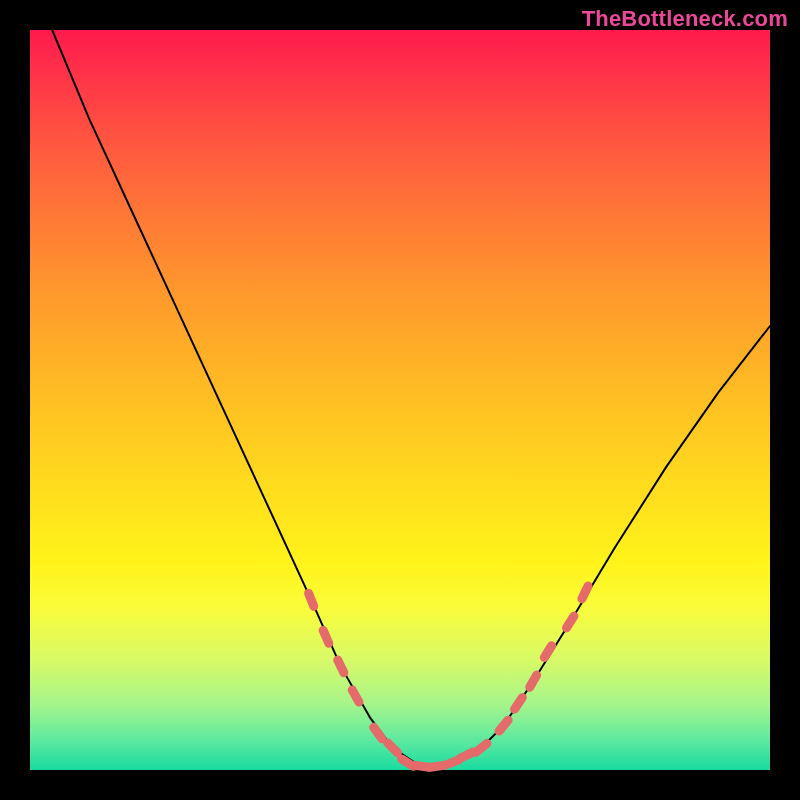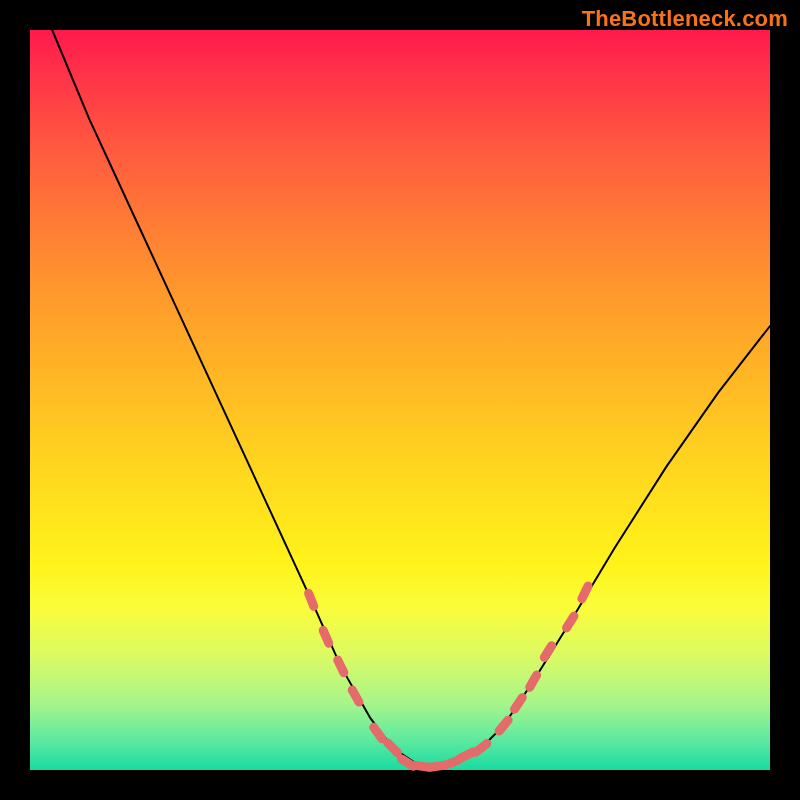--- a/index.html
+++ b/index.html
@@ -39,21 +39,21 @@
       #5de9a0 96%,
       #19dba0 100%);
   }
   .watermark {
     position: absolute;
     top: 6px;
     right: 12px;
     font-family: Arial, Helvetica, sans-serif;
     font-size: 22px;
     font-weight: 600;
-    color: #f97316;
+    color: #ec4899;
     letter-spacing: 0.2px;
   }
   svg.curve {
     position: absolute;
     left: 30px;
     top: 30px;
     width: 740px;
     height: 740px;
     overflow: visible;
   }

